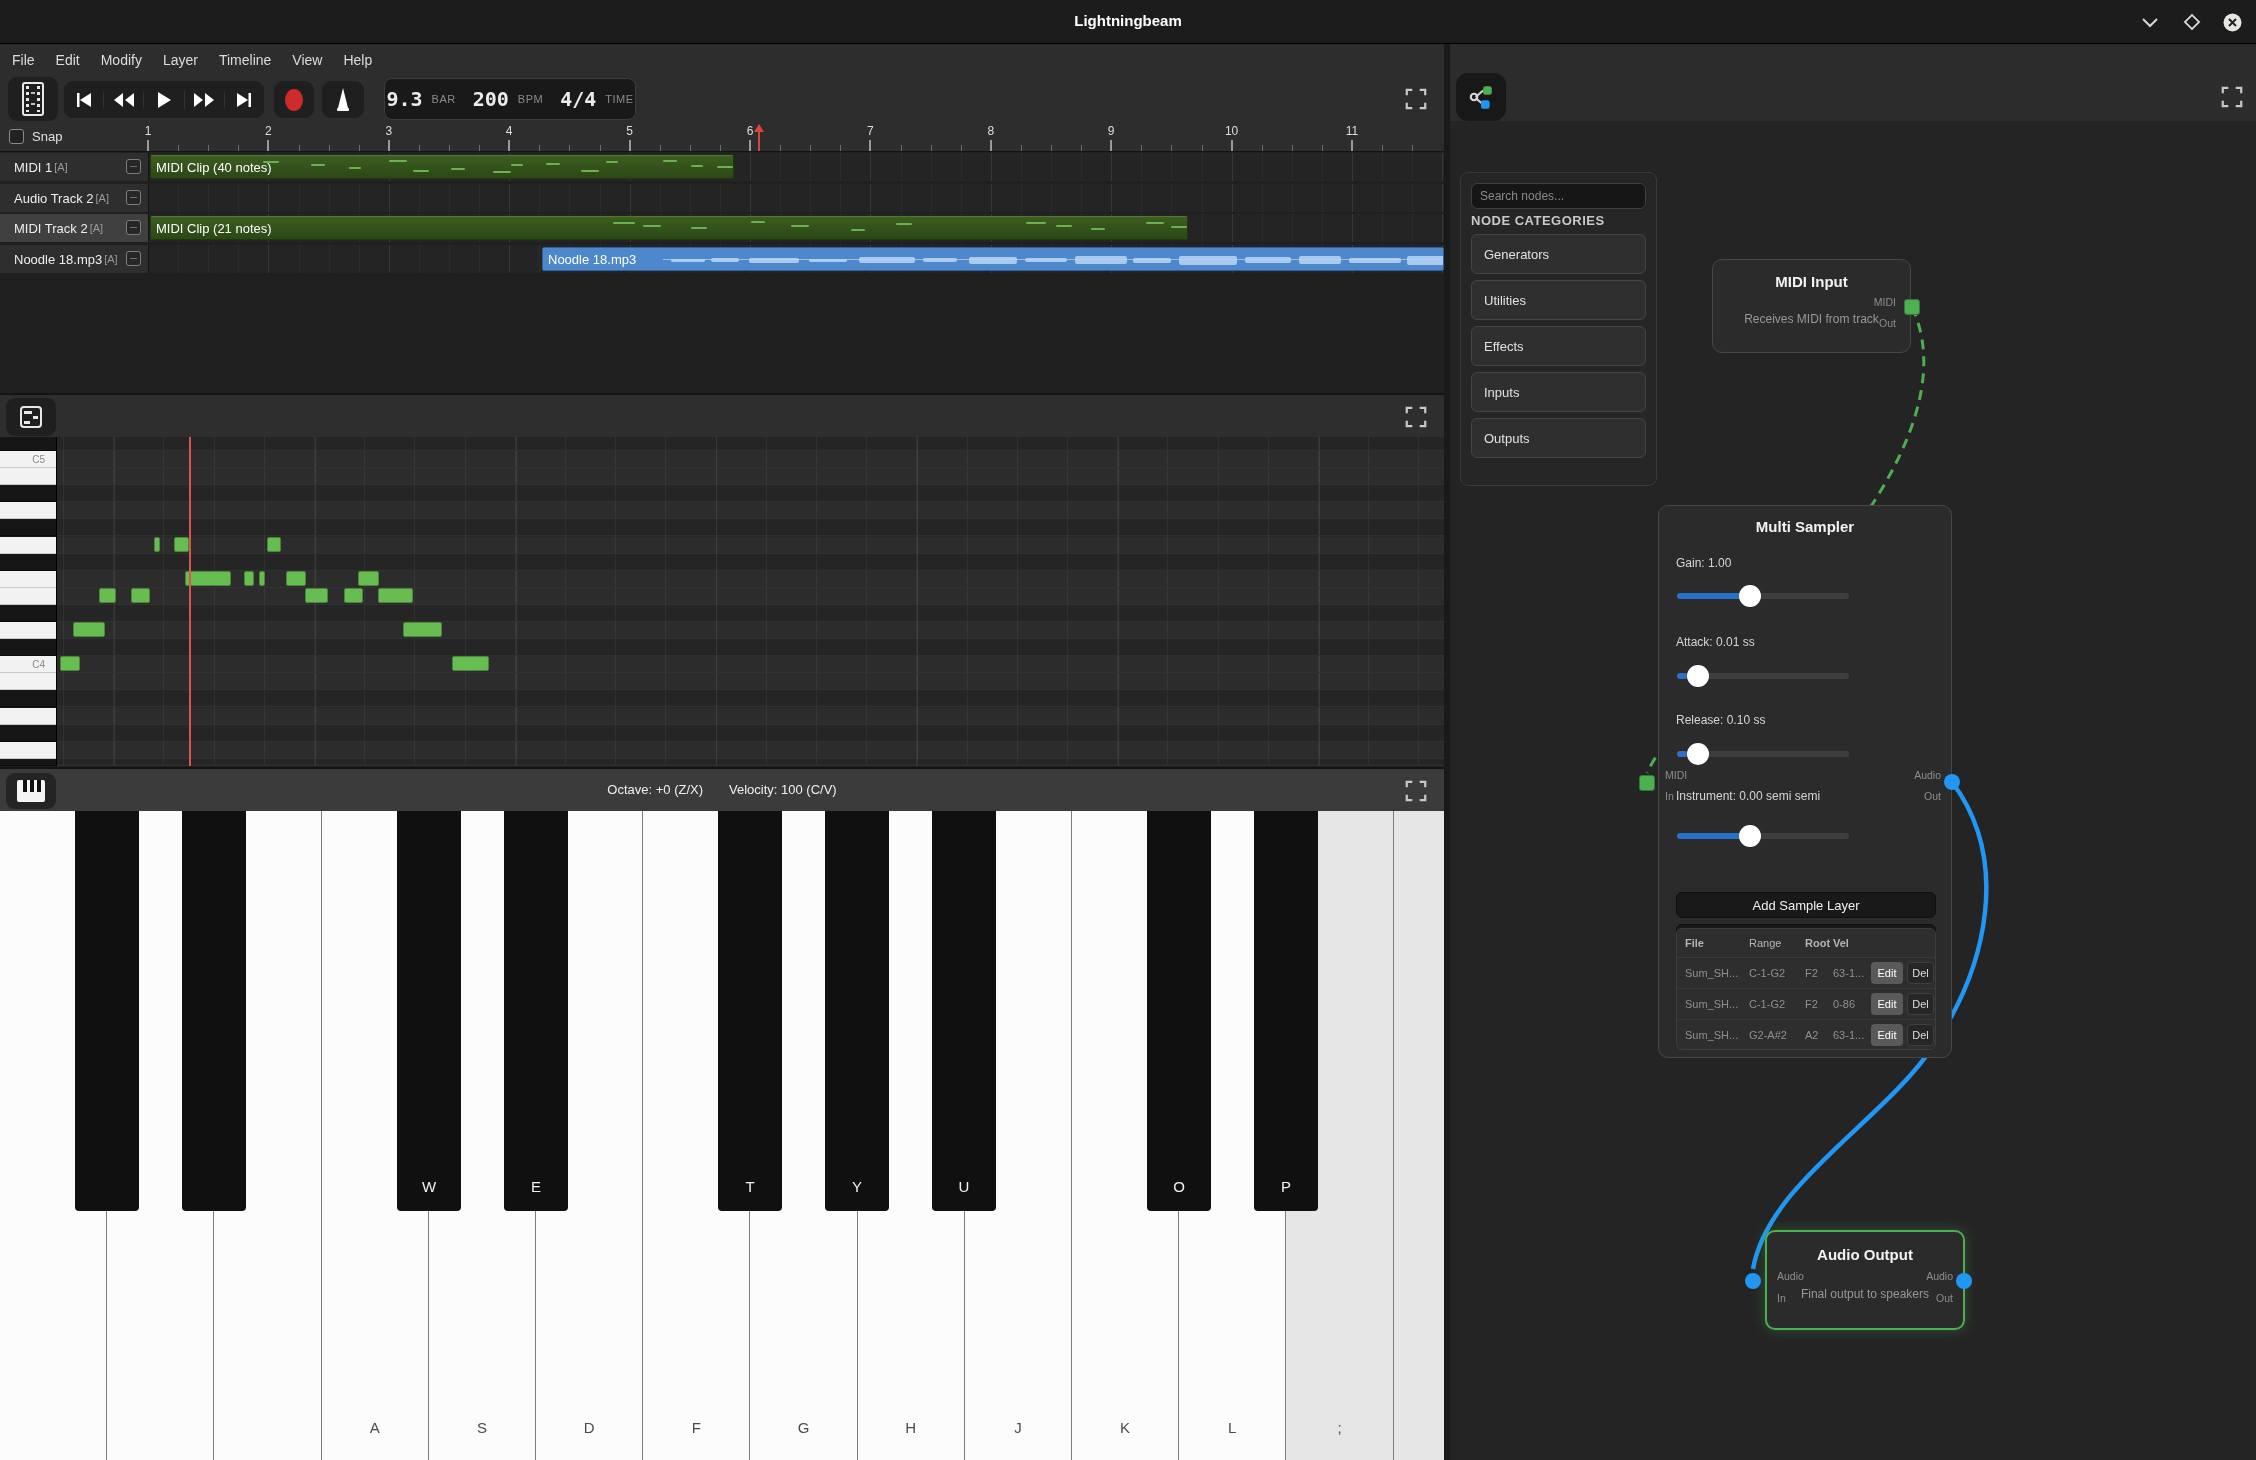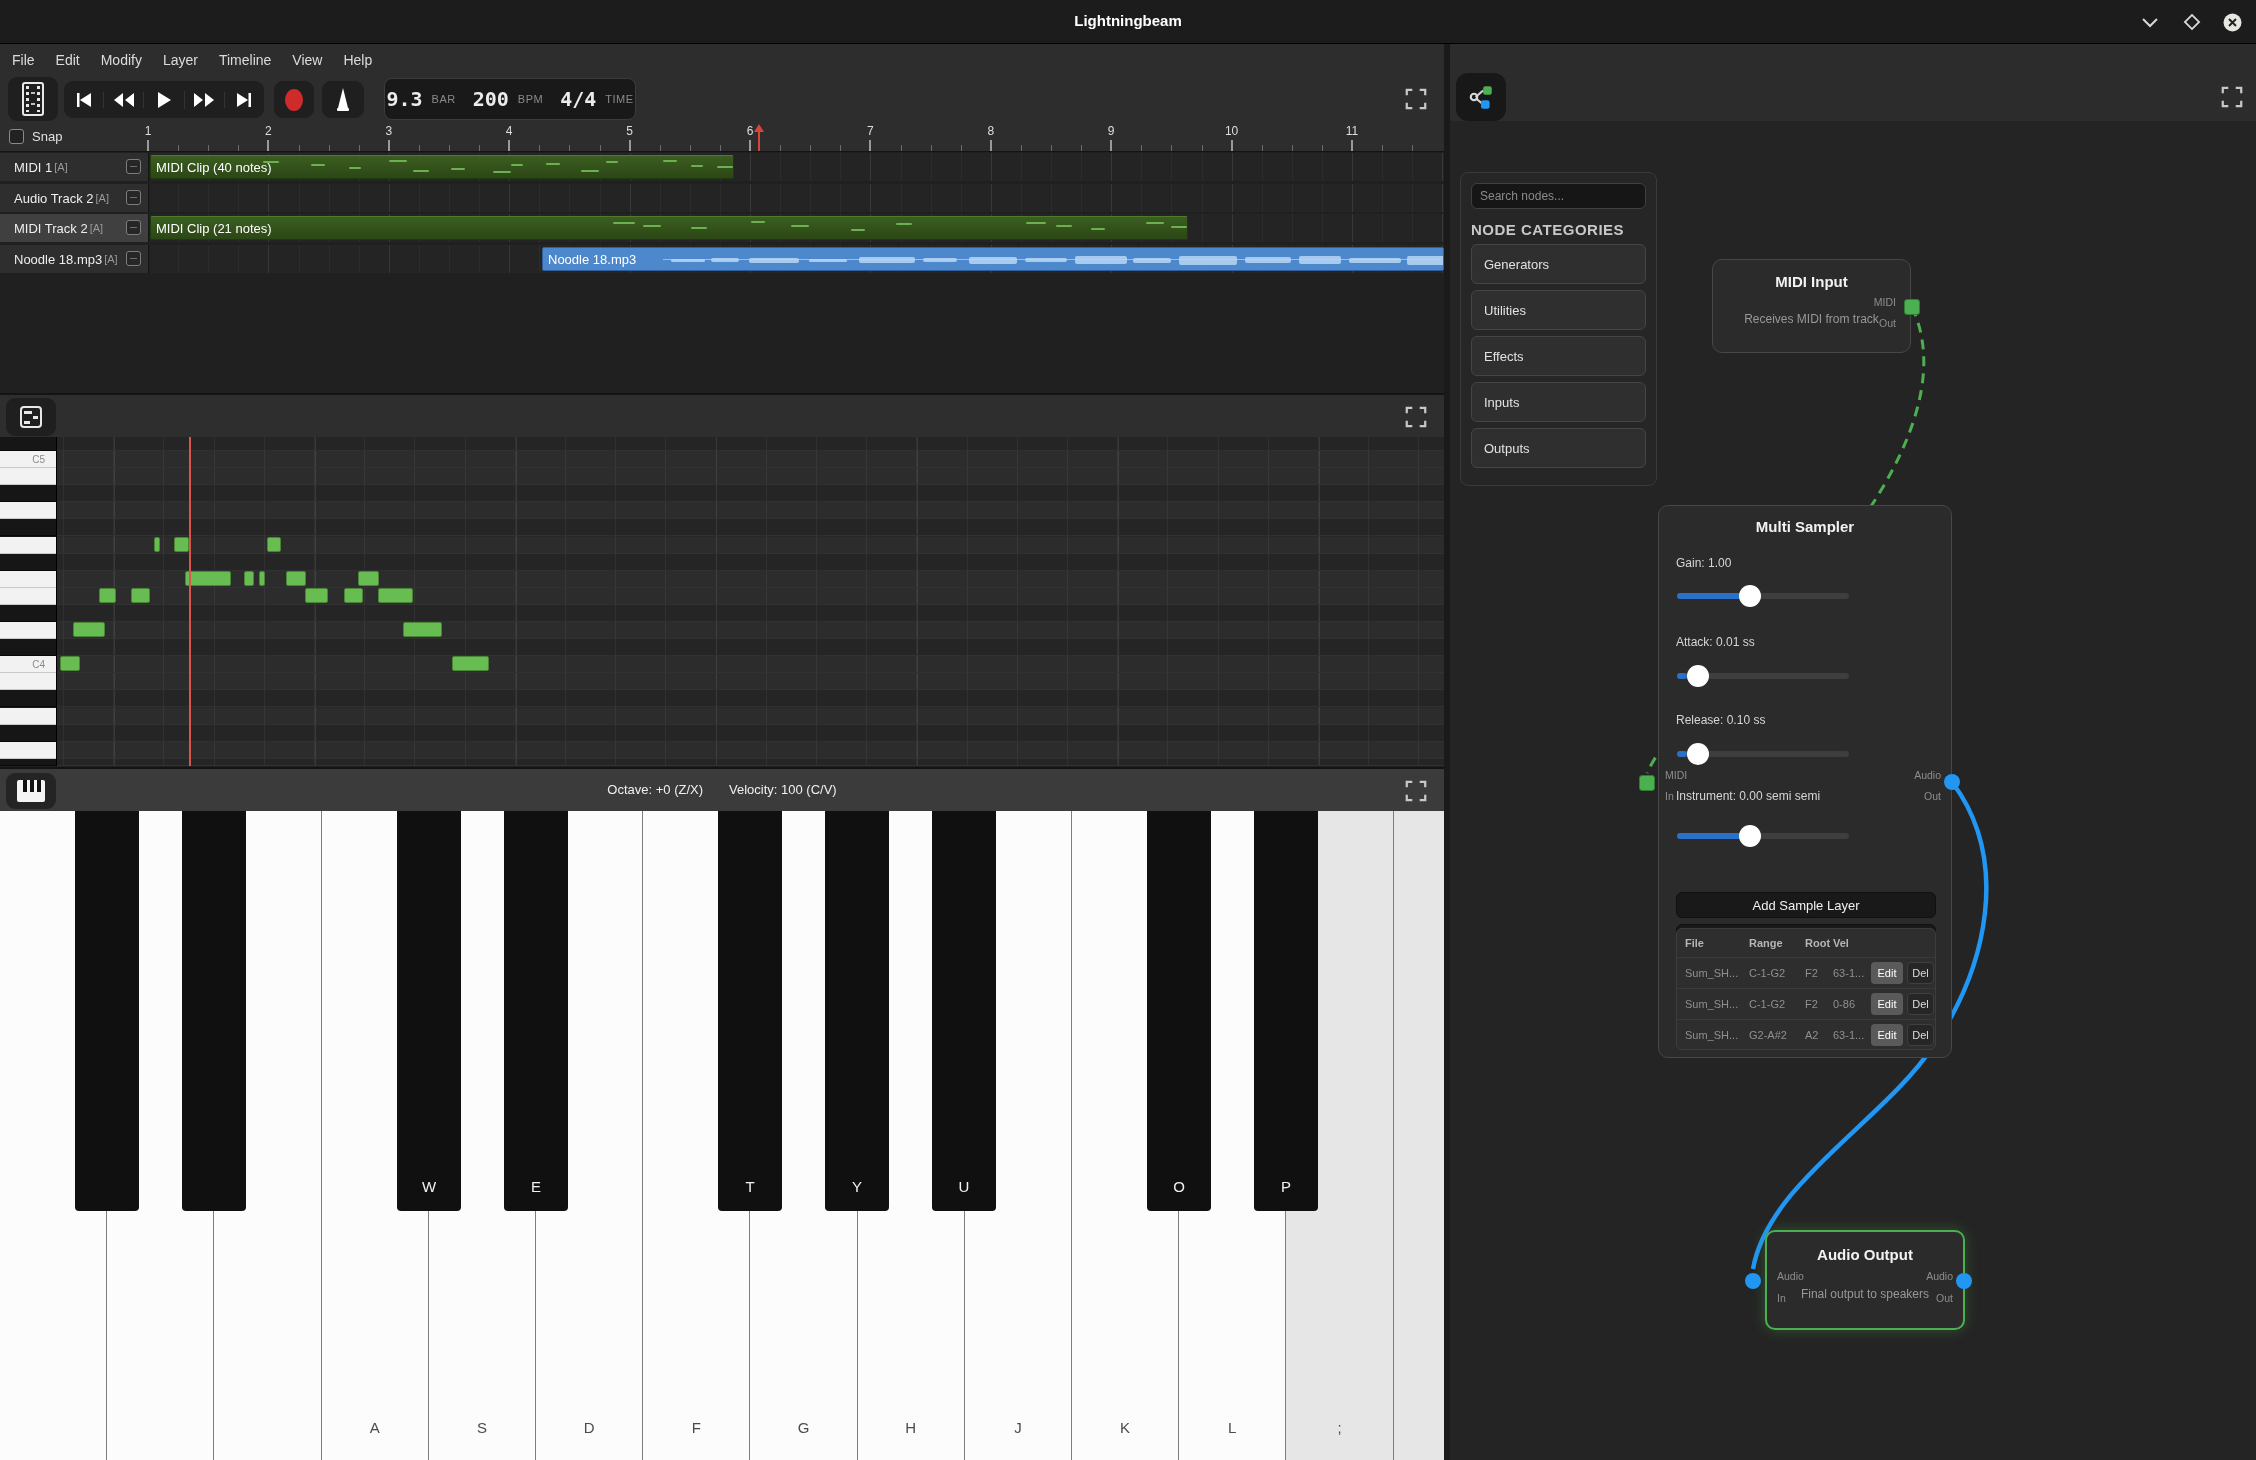--- a/index.html
+++ b/index.html
@@ -91,21 +91,21 @@
   #right { position:absolute; left:1450px; top:44px; width:806px; height:1416px; background:#242424; }
   #g-toolbar { position:absolute; left:0; top:0; width:100%; height:77px; background:#2c2c2c; }
   #graph-mode-btn { position:absolute; left:6px; top:29px; width:50px; height:48px; background:#181818; border-radius:12px; display:flex; align-items:center; justify-content:center; }
   #g-header { position:absolute; left:0; top:77px; width:100%; height:38px; background:#262626; border-bottom:1px solid #3a3a3a; }
   #g-title { position:absolute; left:14px; top:10px; font-size:15px; color:#dedede; }
   #clear-btn { position:absolute; right:16px; top:6px; width:54px; height:26px; background:#c62828; border-radius:4px; color:#fff; font-size:13px; display:flex; align-items:center; justify-content:center; }
   #g-canvas { position:absolute; left:0; top:115px; width:806px; height:1301px; }
   #g-sidebar { position:absolute; left:10px; top:13px; width:197px; height:314px; background:#262626; border:1px solid #3a3a3a; border-radius:8px; padding:10px; }
   #node-search { width:100%; height:26px; background:#161616; border:1px solid #404040; border-radius:6px; color:#ccc; font-size:12px; padding:0 8px; outline:none; font-family:"Liberation Sans",sans-serif; }
   #node-search::placeholder { color:#8a8a8a; }
-  #cat-title { margin-top:12px; font-size:15px; font-weight:bold; letter-spacing:.5px; color:#c8c8c8; }
+  #cat-title { margin-top:4px; font-size:13px; font-weight:bold; letter-spacing:.5px; color:#c8c8c8; }
   .cat-btn { margin-top:6px; height:40px; background:#2f2f2f; border:1px solid #454545; border-radius:6px; display:flex; align-items:center; padding-left:12px; font-size:13px; color:#e2e2e2; }
   .gnode { position:absolute; background:#2b2b2b; border:1px solid #474747; border-radius:10px; }
   .gnode-title { position:absolute; left:0; width:100%; text-align:center; font-weight:bold; font-size:15px; color:#f2f2f2; }
   .gnode-sub { position:absolute; left:0; width:100%; text-align:center; font-size:12px; color:#989898; }
   .port-label { position:absolute; font-size:10.5px; color:#8d8d8d; }
   #node-audio-out { border:2px solid #4caf50; box-shadow:0 0 14px rgba(76,175,80,.35); }
   .conn-square { position:absolute; width:16px; height:16px; background:#4caf50; border:1px solid #2e7d32; border-radius:3px; }
   .conn-circle { position:absolute; width:16px; height:16px; background:#2196f3; border-radius:50%; }
   .ms-label { position:absolute; left:17px; font-size:12px; color:#d6d6d6; }
   .slider { position:absolute; left:17px; width:178px; height:22px; }
@@ -637,21 +637,21 @@
             <div class="fill" style="width: 68.8px;"></div>
             <div class="thumb" style="left: 62.96px;"></div>
           </div>
 
         <div class="ms-btn" style="top:358px">Add Sample Layer</div>
         <div class="ms-btn" style="top:390px">Import Folder...</div>
 
         <div id="ms-table">
             <div class="mst-header">
               <div class="mst-cell" style="left: 8px; font-weight: bold;">File</div>
-              <div class="mst-cell" style="left: 72px; font-weight: bold;">Range</div>
+              <div class="mst-cell" style="left: 72px; font-weight: normal;">Range</div>
               <div class="mst-cell" style="left: 128px; font-weight: bold;">Root</div>
               <div class="mst-cell" style="left: 156px; font-weight: bold;">Vel</div>
             </div>
             <div class="mst-row">
               <div class="mst-cell" style="left: 8px;">Sum_SH...</div>
               <div class="mst-cell" style="left: 72px;">C-1-G2</div>
               <div class="mst-cell" style="left: 128px;">F2</div>
               <div class="mst-cell" style="left: 156px;">63-1...</div>
               <div class="mst-btn mst-edit">Edit</div>
               <div class="mst-btn mst-del">Del</div>

